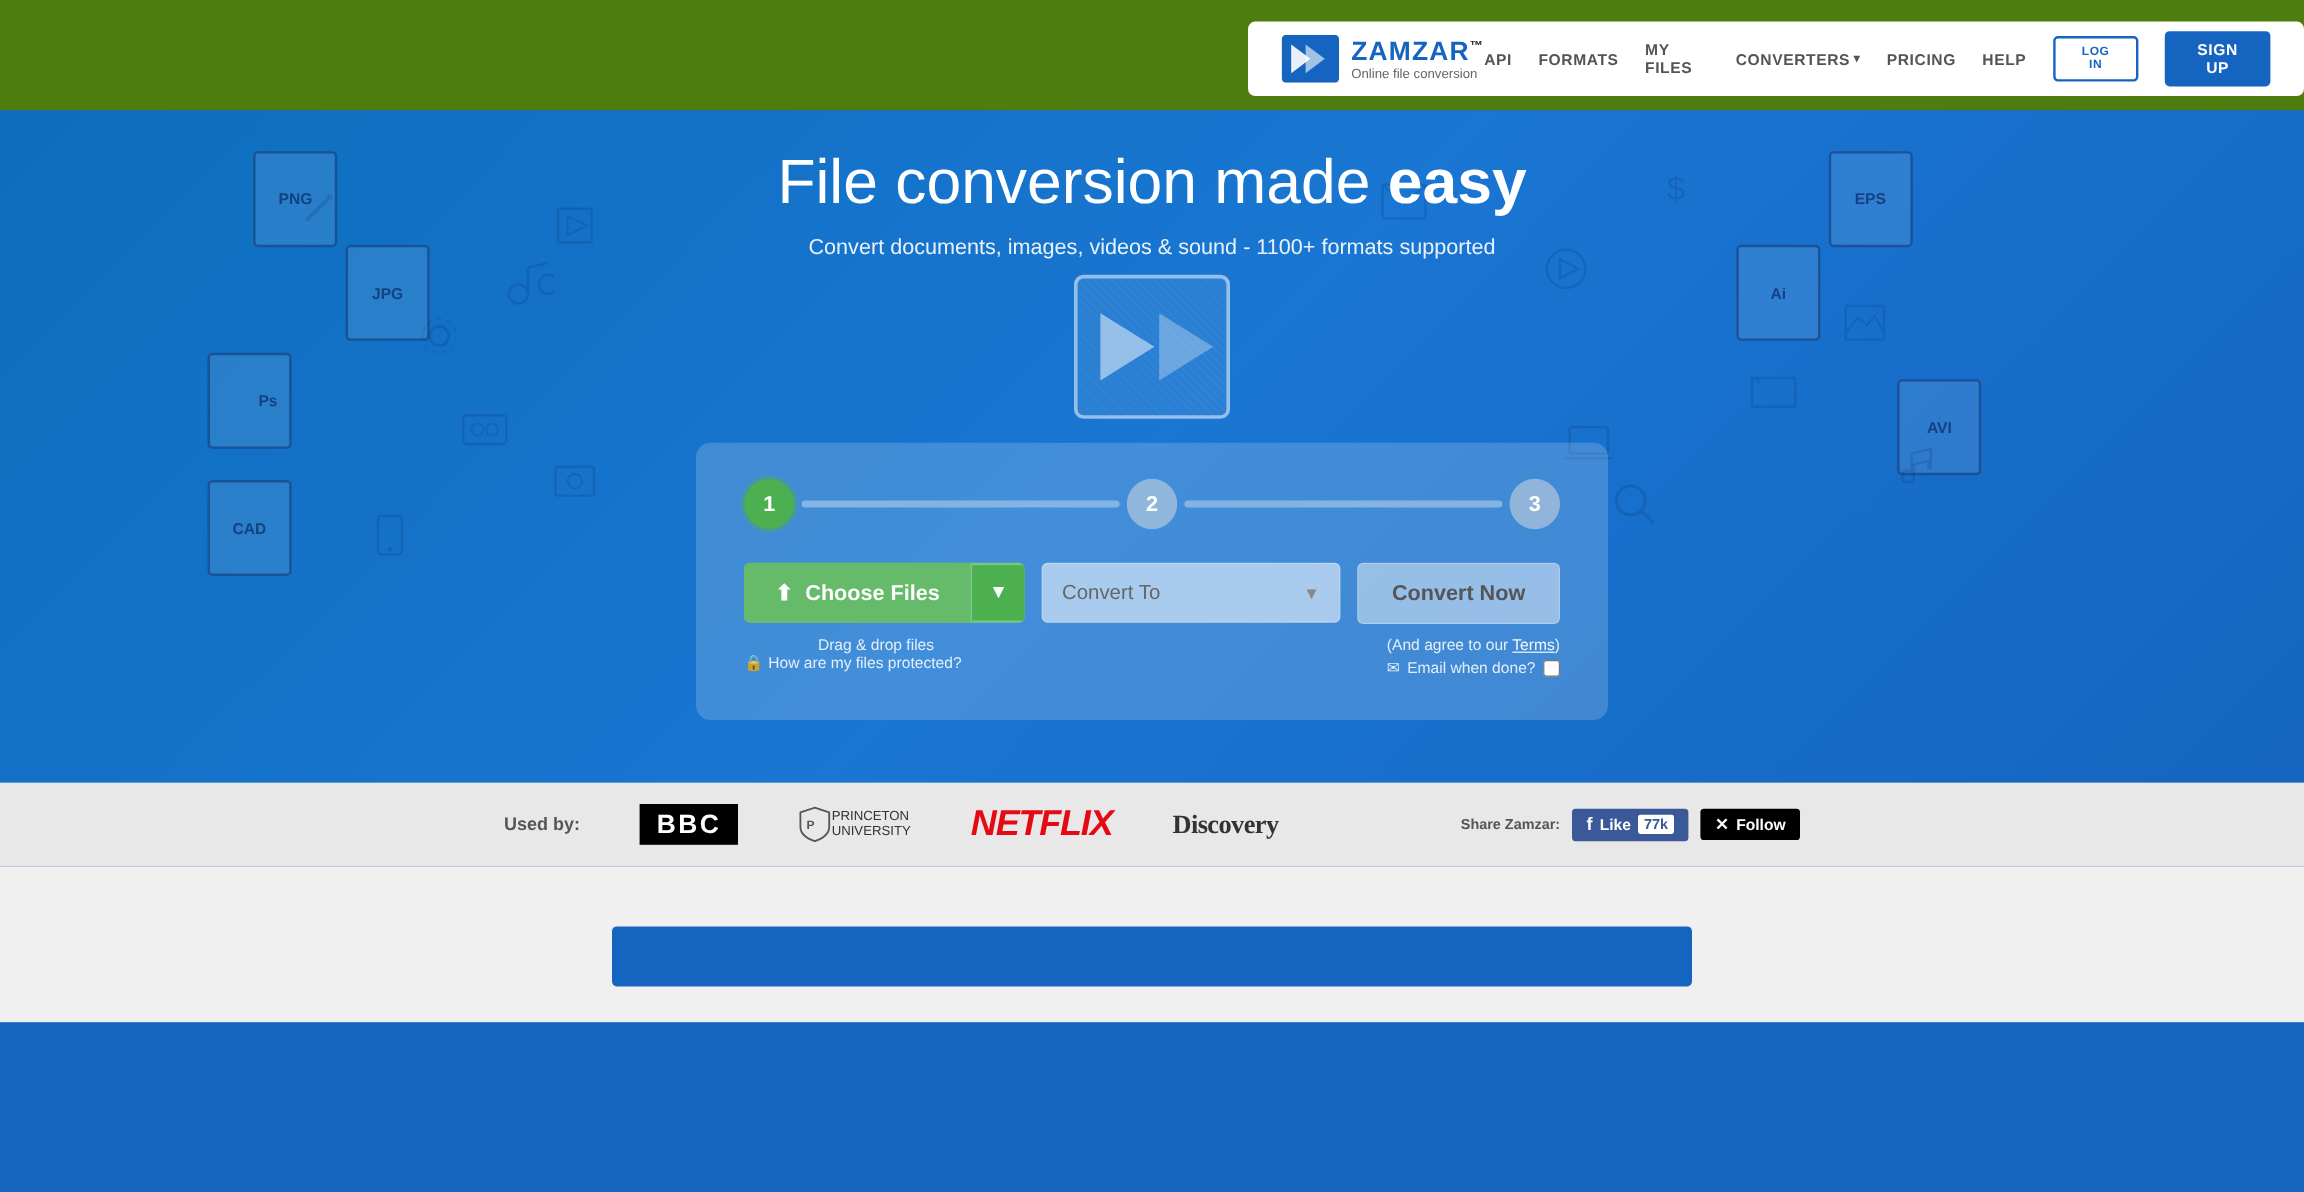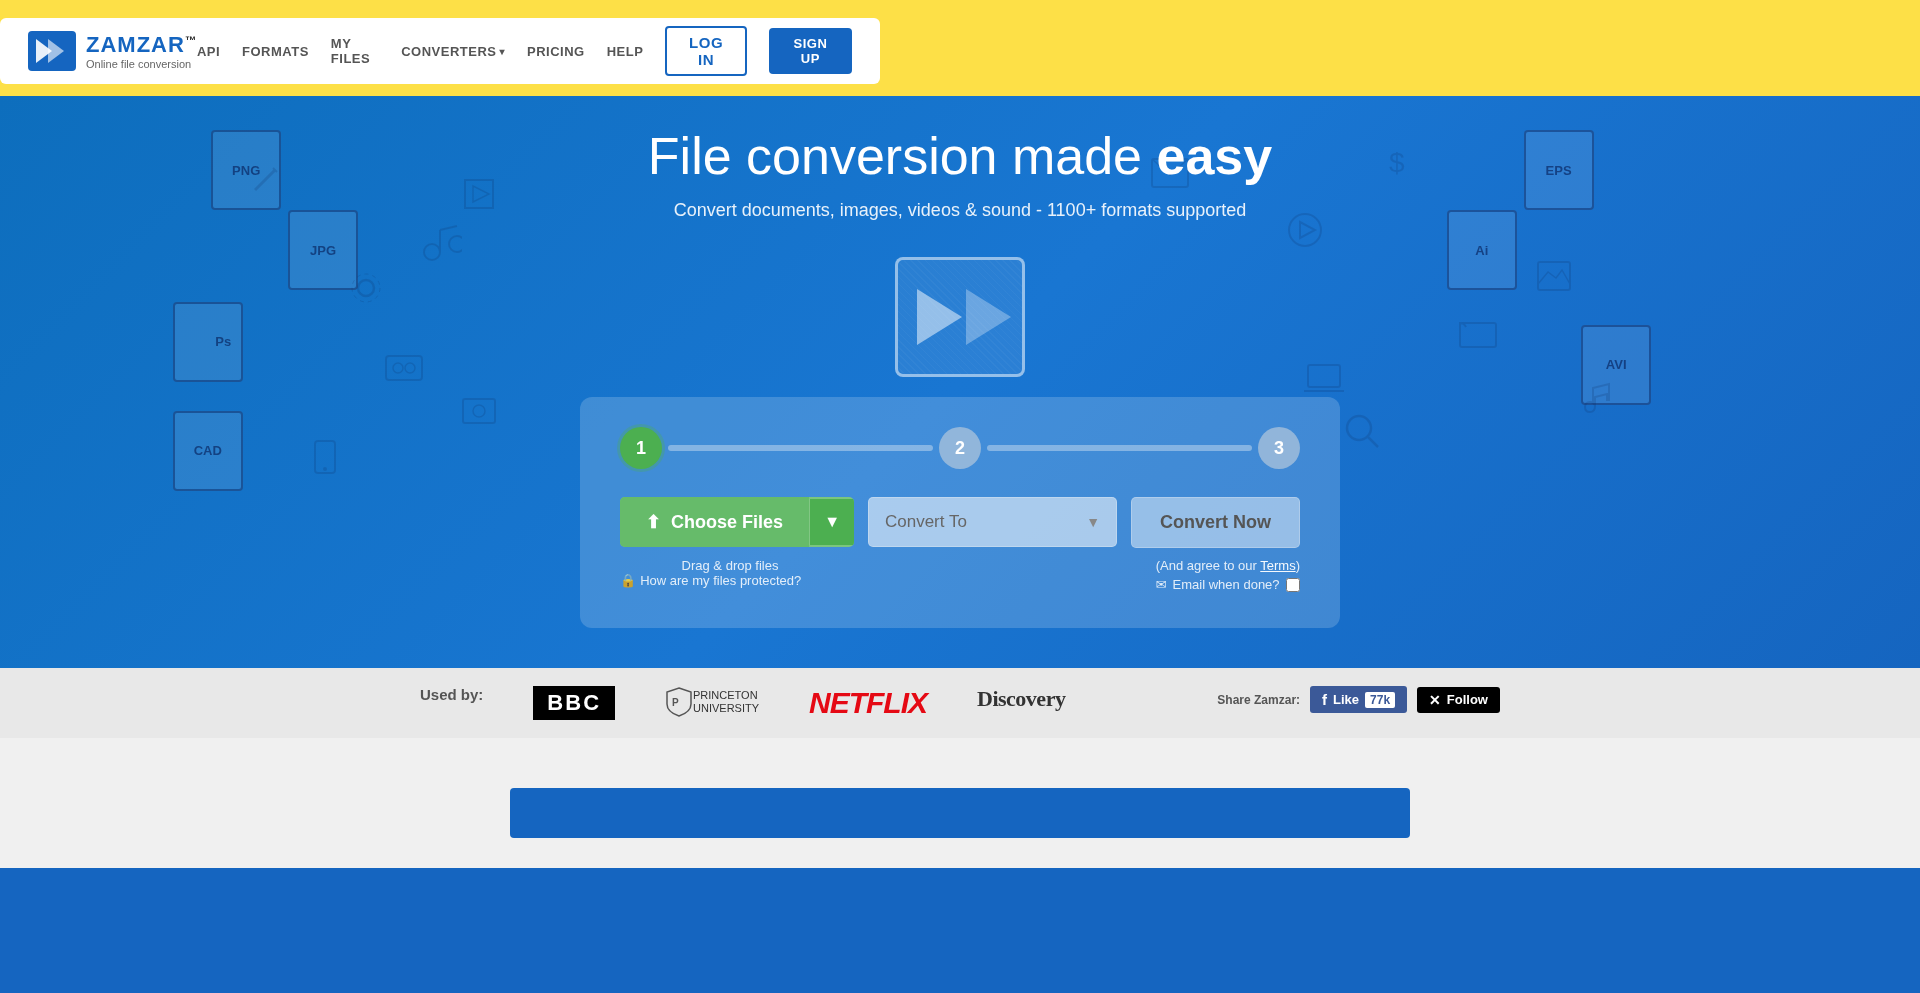--- a/index.html
+++ b/index.html
@@ -6,23 +6,23 @@
 
     body {
       font-family: Arial, Helvetica, sans-serif;
       background: #1565C0;
       min-width: 1920px;
     }
 
     
     .navbar-wrapper {
       display: flex;
-      justify-content: flex-start;
+      justify-content: flex-end;
       padding: 18px 0 12px;
-      background: #fde047;
+      background: #4d7c0f;
     }
     .navbar {
       background: #fff;
       border-radius: 6px;
       display: flex;
       align-items: center;
       padding: 8px 28px;
       width: 880px;
       justify-content: space-between;
     }
@@ -73,21 +73,21 @@
     .nav-dropdown .arrow {
       font-size: 10px;
       color: #555;
     }
     .btn-login {
       border: 2px solid #1565C0;
       color: #1565C0;
       background: transparent;
       padding: 6px 18px;
       border-radius: 4px;
-      font-size: 15px;
+      font-size: 10px;
       font-weight: 700;
       cursor: pointer;
       letter-spacing: 0.5px;
     }
     .btn-signup {
       background: #1565C0;
       color: #fff;
       border: none;
       padding: 8px 20px;
       border-radius: 4px;
@@ -126,21 +126,21 @@
       margin-bottom: 14px;
       z-index: 1;
     }
     .hero-title strong {
       font-weight: 900;
     }
     .hero-subtitle {
       font-size: 18px;
       color: rgba(255,255,255,0.9);
       text-align: center;
-      margin-bottom: 36px;
+      margin-bottom: 12px;
       z-index: 1;
     }
 
     
     .hero-play {
       z-index: 1;
       margin-bottom: 20px;
     }
     .play-box {
       width: 130px;
@@ -313,21 +313,21 @@
     .used-by-bar {
       background: #e8e8e8;
       padding: 18px 0;
       display: flex;
       align-items: center;
       justify-content: center;
       gap: 0;
     }
     .used-by-inner {
       display: flex;
-      align-items: flex-start;
+      align-items: center;
       gap: 50px;
       max-width: 1200px;
       width: 100%;
       padding: 0 60px;
       justify-content: flex-start;
     }
     .used-by-label {
       font-size: 15px;
       color: #555;
       font-weight: 600;

